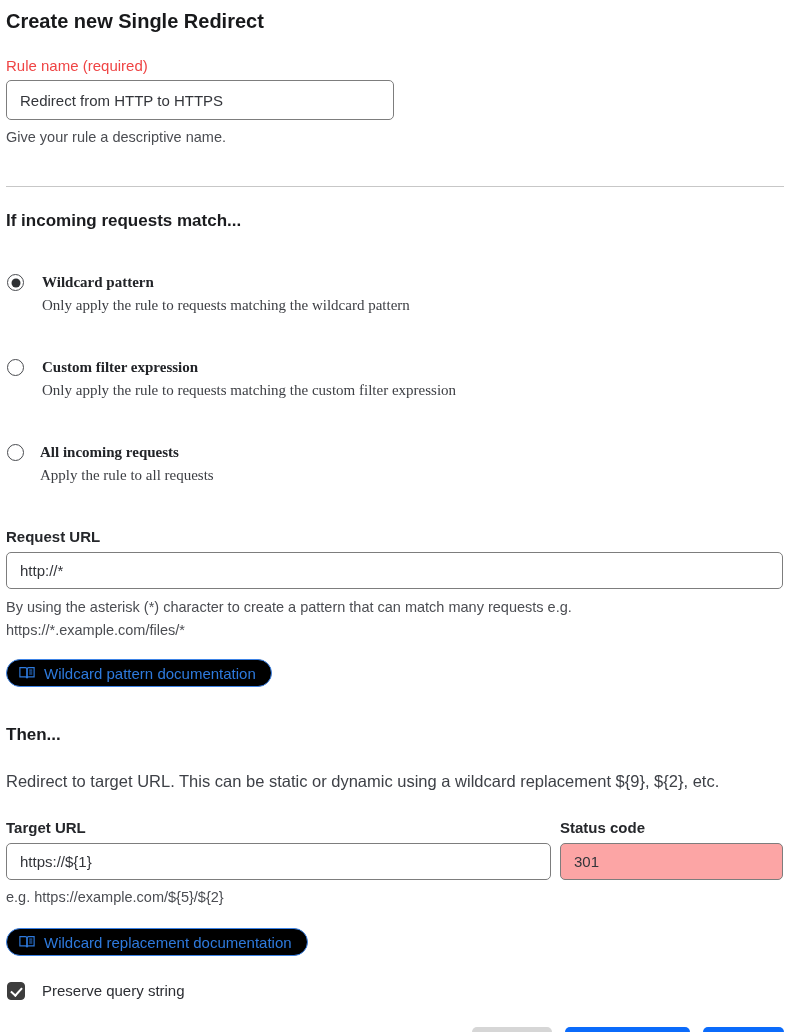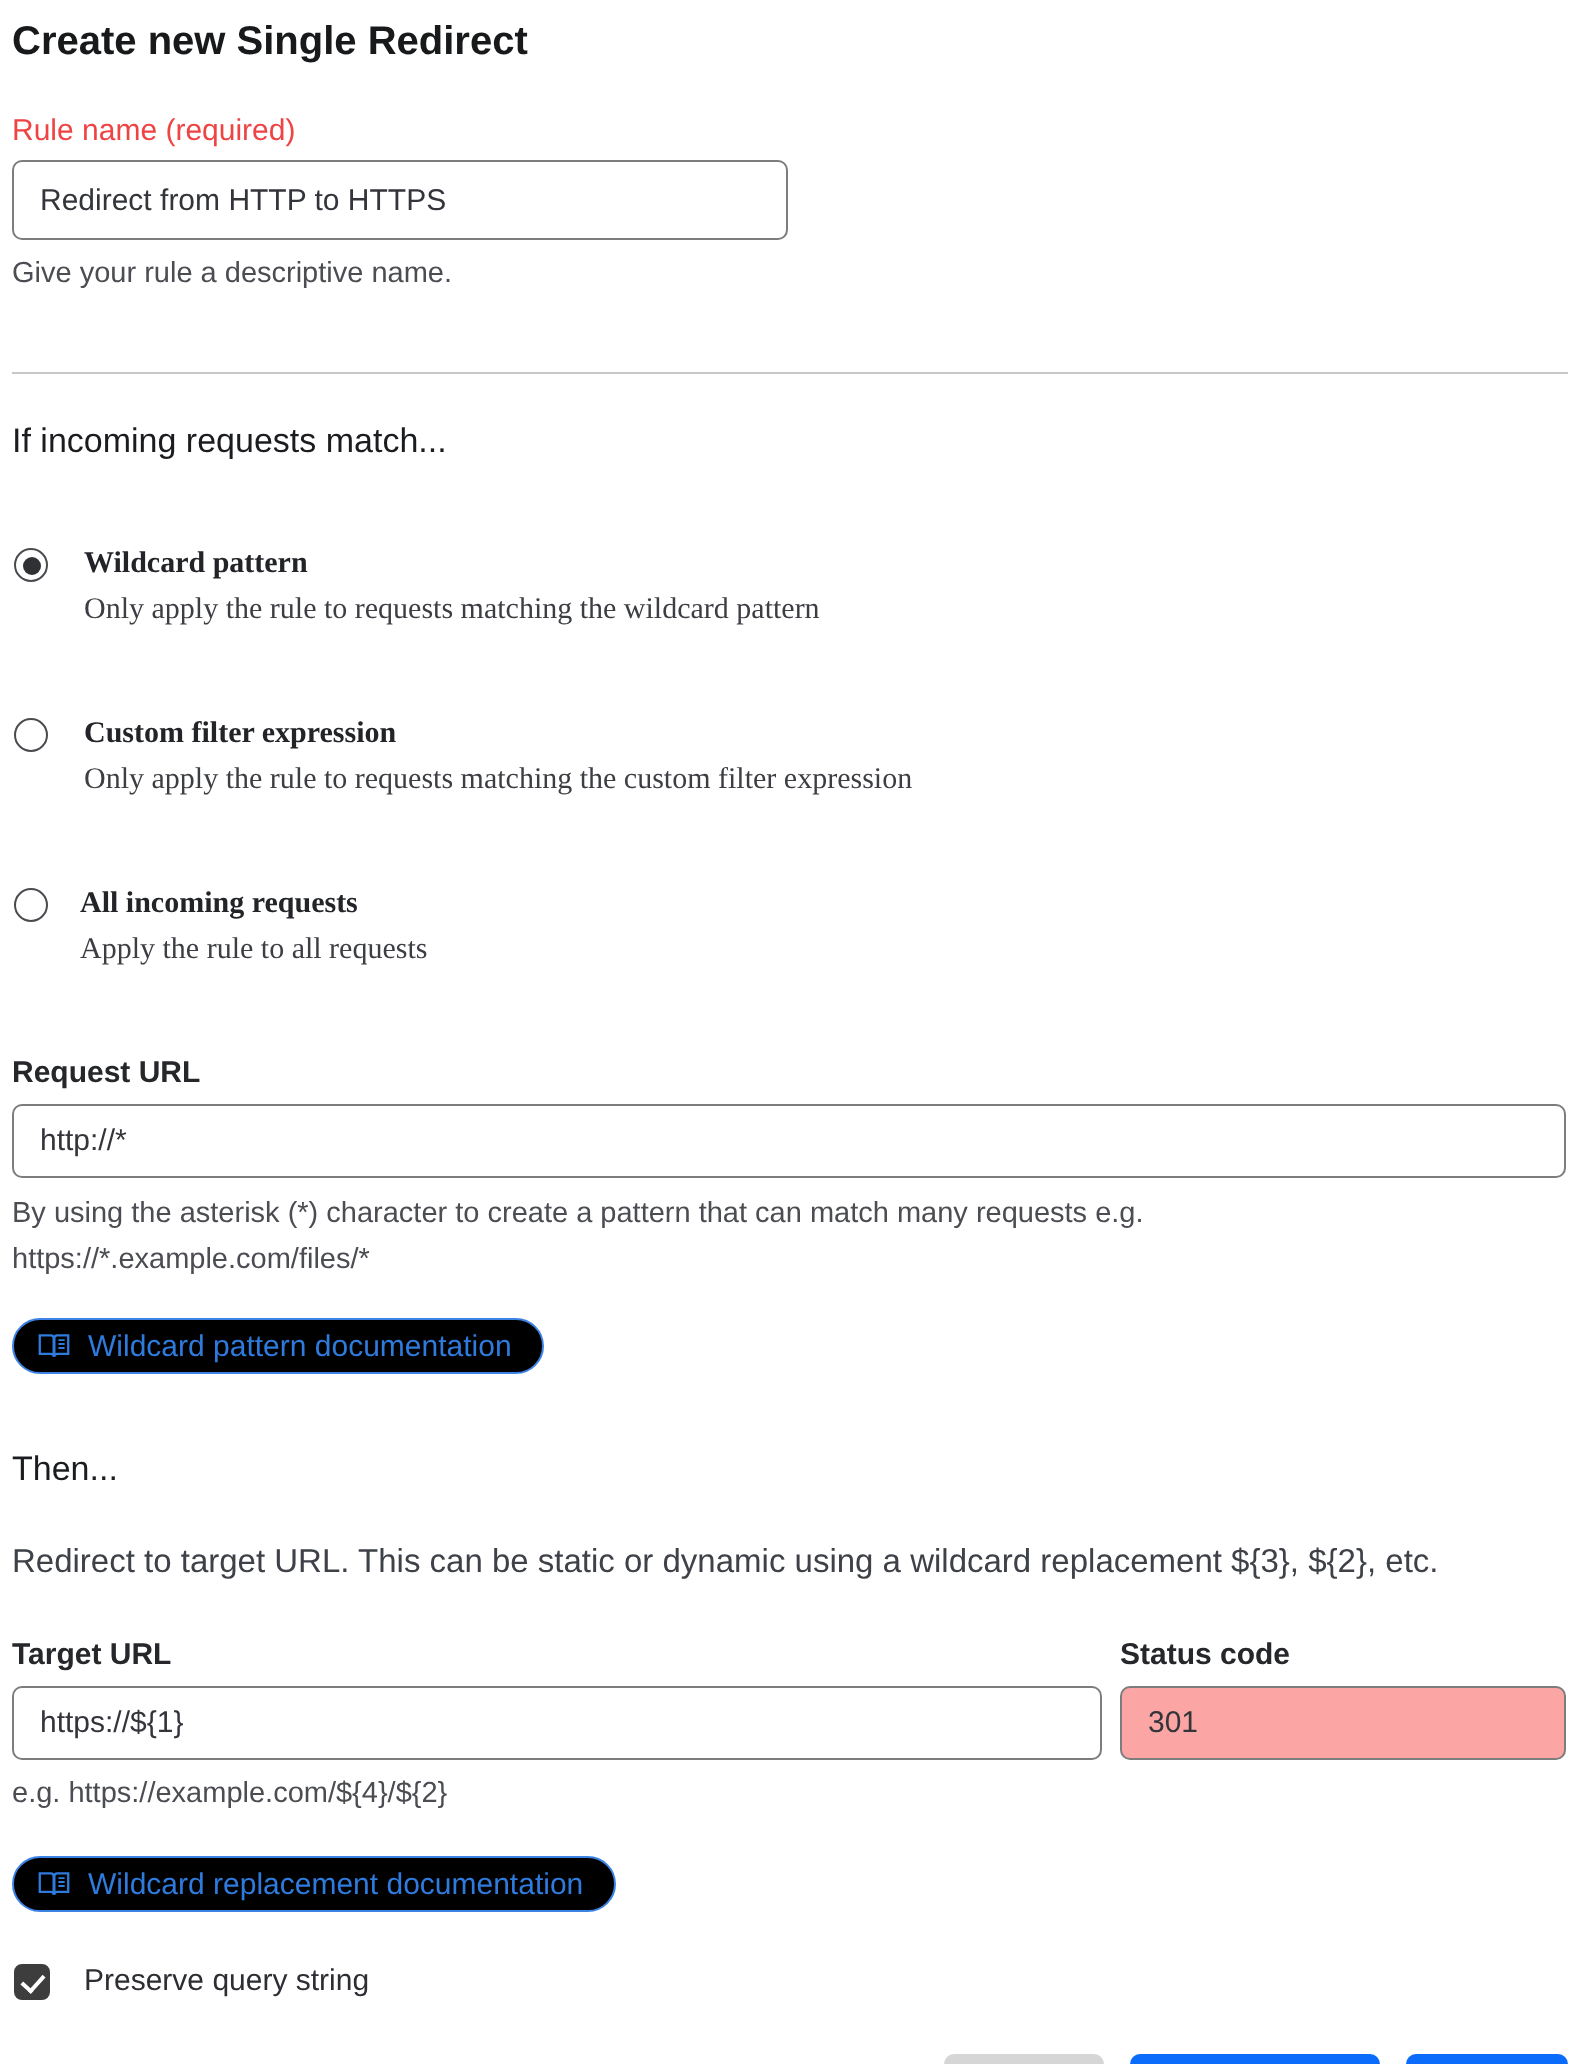--- a/index.html
+++ b/index.html
@@ -54,21 +54,21 @@
   .full-input { width: 777px; margin-top: 5px; }
 
   .divider {
     border: none;
     border-top: 1px solid #c7c7c7;
     margin-top: 37px;
   }
 
   .section-heading {
     font-size: 17px;
-    font-weight: 400;
+    font-weight: 700;
     color: #1b1c1f;
     line-height: 22px;
   }
 
   
   .radio-group { margin-top: 40px; }
   .radio-option {
     display: flex;
     align-items: flex-start;
     gap: 18px;
@@ -285,27 +285,27 @@
         <path d="M1 1.5h6.2c0.9 0 1.6 0.7 1.6 1.6v10.4c0-0.9-0.7-1.6-1.6-1.6H1z"></path>
         <path d="M17 1.5h-6.2c-0.9 0-1.6 0.7-1.6 1.6v10.4c0-0.9 0.7-1.6 1.6-1.6H17z"></path>
         <path d="M11.5 4.2h3.5 M11.5 6.4h3.5 M11.5 8.6h3.5" stroke-width="1.1"></path>
       </svg>
     </span>
     <span>Wildcard pattern documentation</span>
   </button>
 
   
   <h2 class="section-heading mt-then">Then...</h2>
-  <p class="then-desc">Redirect to target URL. This can be static or dynamic using a wildcard replacement ${3}, ${2}, etc.</p>
+  <p class="then-desc">Redirect to target URL. This can be static or dynamic using a wildcard replacement ${9}, ${2}, etc.</p>
 
   <div class="target-row">
     <div class="target-col">
       <div class="field-label strong">Target URL</div>
       <input class="text-input slim" type="text" style="margin-top: 5px;" value="https://${1}">
-      <div class="helper mt-helper-eg">e.g. https://example.com/${4}/${2}</div>
+      <div class="helper mt-helper-eg">e.g. https://example.com/${5}/${2}</div>
     </div>
     <div class="status-col">
       <div class="field-label strong">Status code</div>
       <div class="select-box">
         <span>301</span>
         <span class="caret-down"></span>
       </div>
     </div>
   </div>
 

